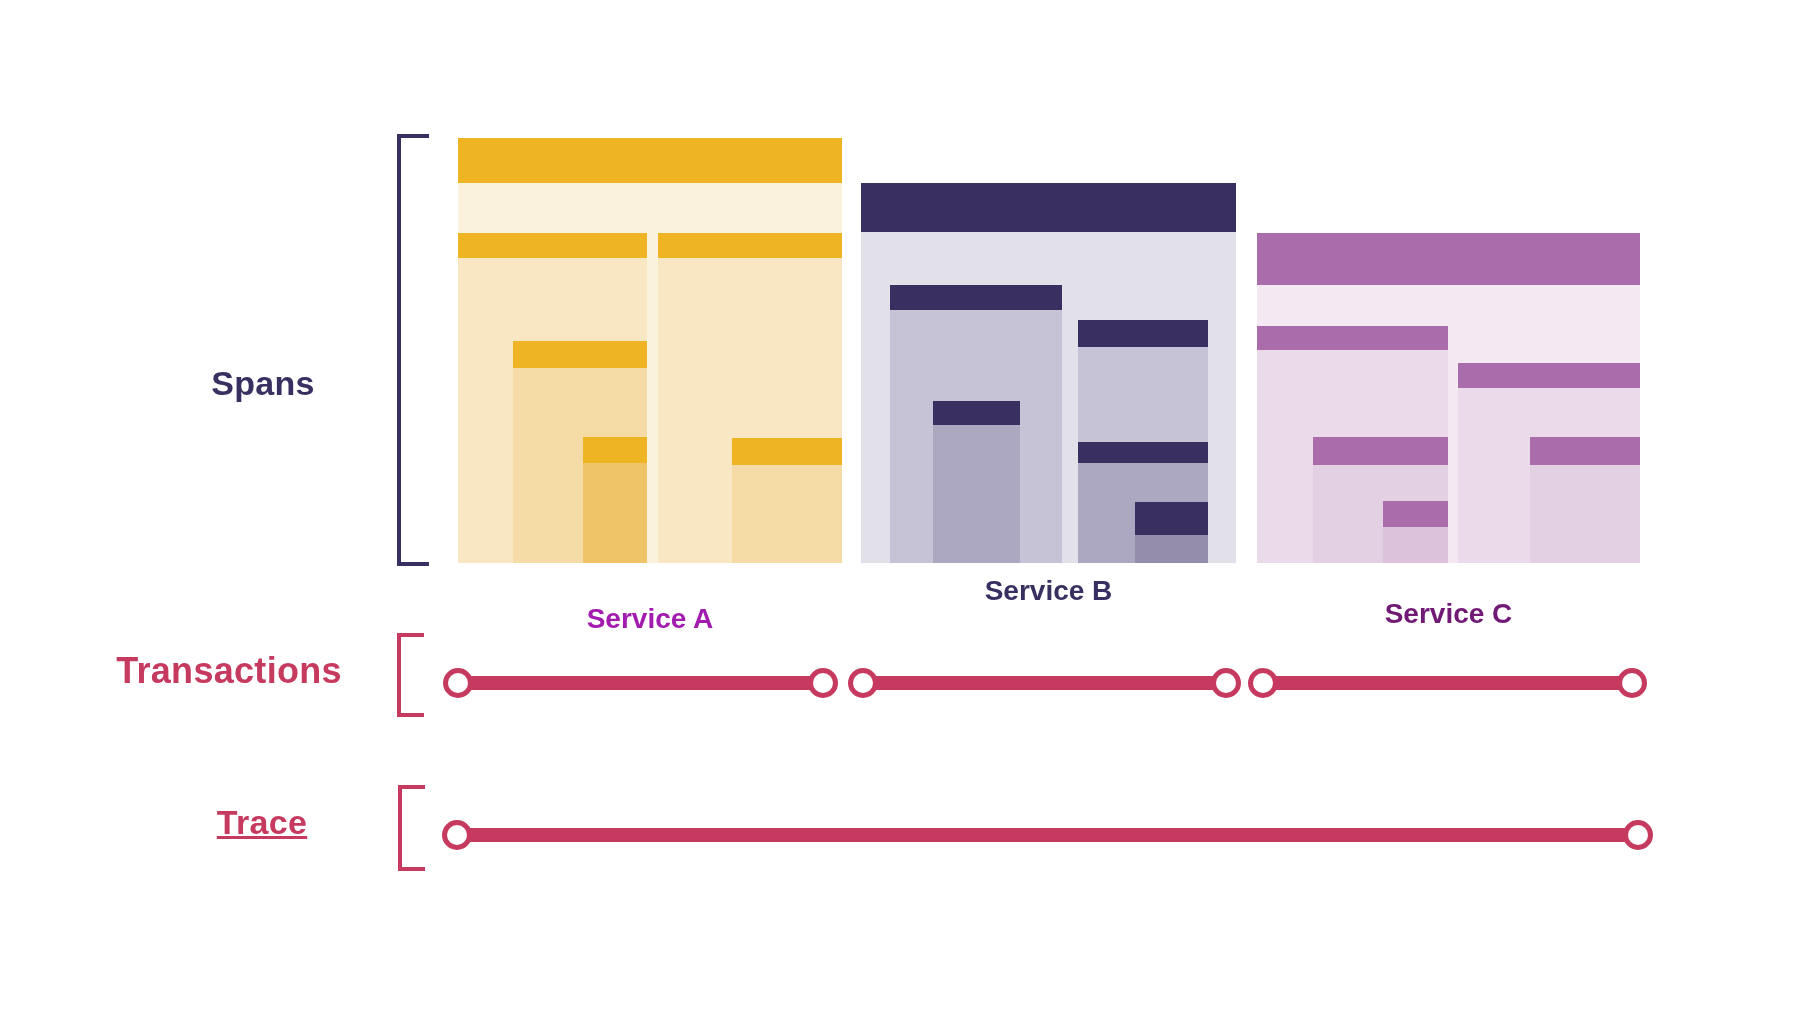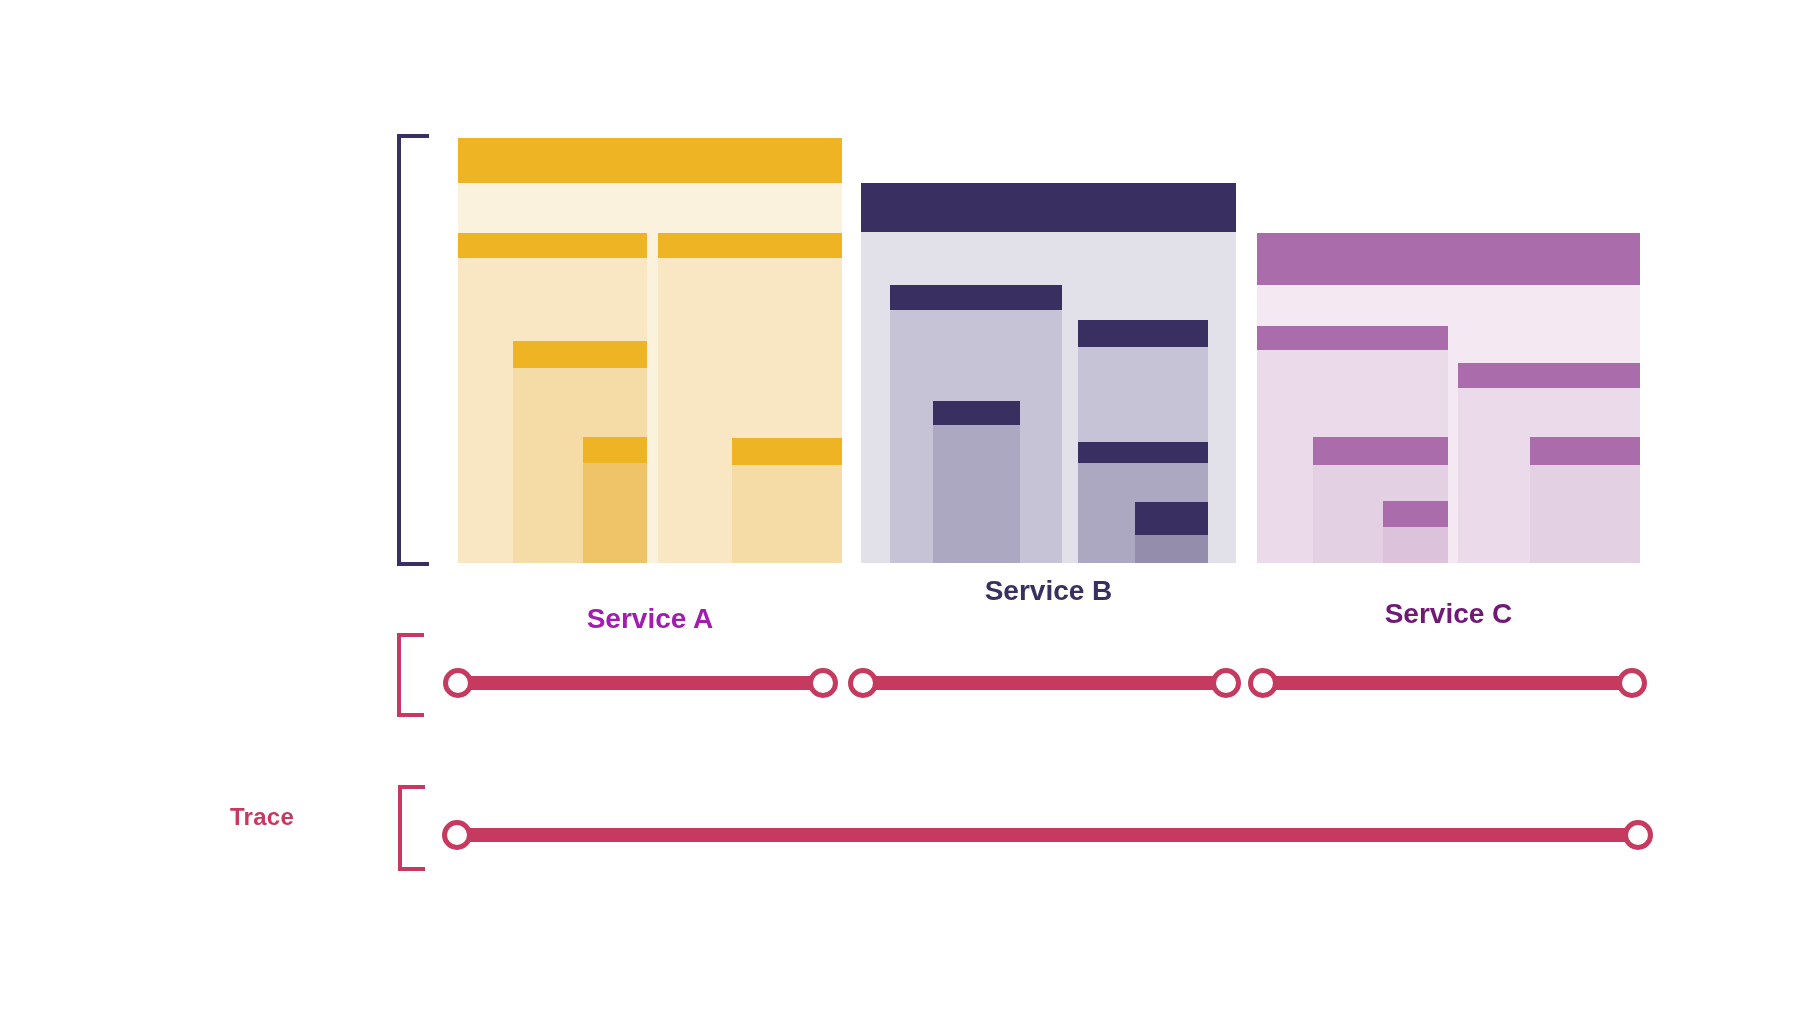--- a/index.html
+++ b/index.html
@@ -26,25 +26,27 @@
   .tdot{
     position:absolute;width:30px;height:30px;border-radius:50%;
     box-sizing:border-box;background:#ffffff;
   }
 </style>
 </head>
 <body>
 
 <div class="canvas">
 
+  <div class="row-label" id="label-spans" style="left: 163px; top: 365px; width: 200px; font-size: 34px; color: rgb(57, 48, 97);">Spans</div>
   <div class="bracket" id="bracket-spans" style="left: 397px; top: 134px; width: 32px; height: 432px; border-color: rgb(57, 48, 97);"></div>
 
+  <div class="row-label" id="label-transactions" style="left: 79px; top: 651px; width: 300px; font-size: 36px; color: rgb(199, 58, 95);">Transactions</div>
   <div class="bracket" id="bracket-transactions" style="left: 397px; top: 633px; width: 27px; height: 84px; border-color: rgb(199, 58, 95);"></div>
 
-  <div class="row-label" id="label-trace" style="left: 162px; top: 804px; width: 200px; font-size: 24px; color: rgb(199, 58, 95);">Trace</div>
+  <div class="row-label" id="label-trace" style="left: 162px; top: 804px; width: 200px; font-size: 34px; color: rgb(199, 58, 95); text-decoration: underline;">Trace</div>
   <div class="bracket" id="bracket-trace" style="left: 398px; top: 785px; width: 27px; height: 86px; border-color: rgb(199, 58, 95);"></div>
 
   <div class="layer" id="services-layer">
       <div class="service-block" style="left: 458px; top: 138px; width: 384px; height: 425px;">
         <div class="span" style="left: 0px; top: 0px; width: 384px;">
           <div class="span-bar" style="height: 45px; background: rgb(239, 180, 36);"></div>
           <div class="span-body" style="background: rgb(250, 242, 220);"></div>
         </div>
         <div class="span" style="left: 0px; top: 95px; width: 189px;">
           <div class="span-bar" style="height: 25px; background: rgb(239, 180, 36);"></div>

